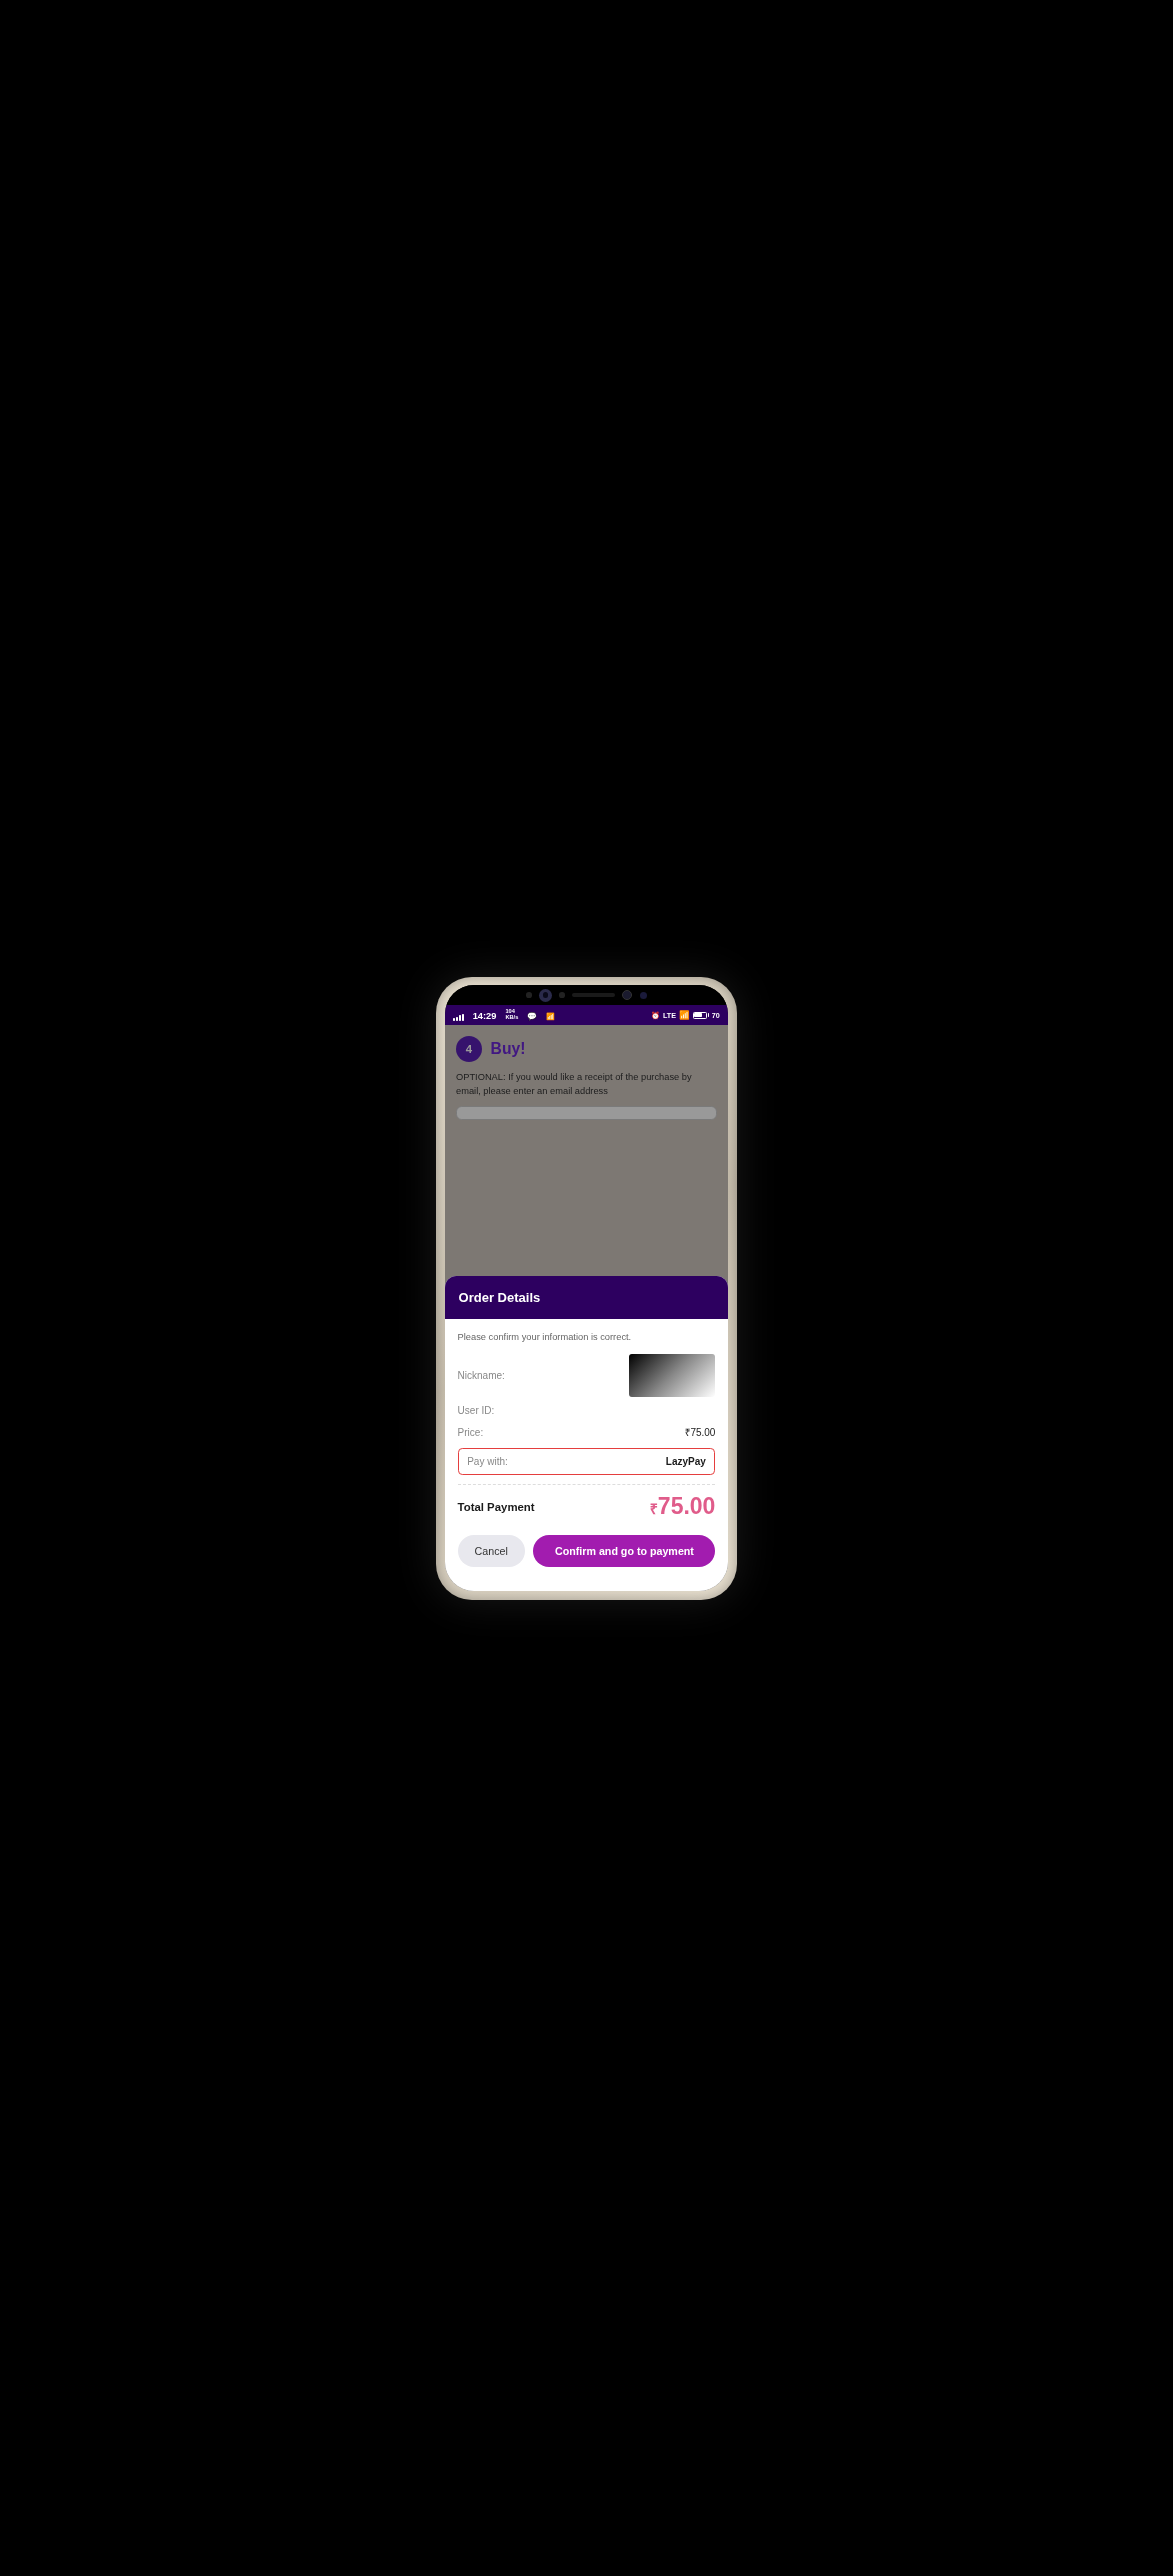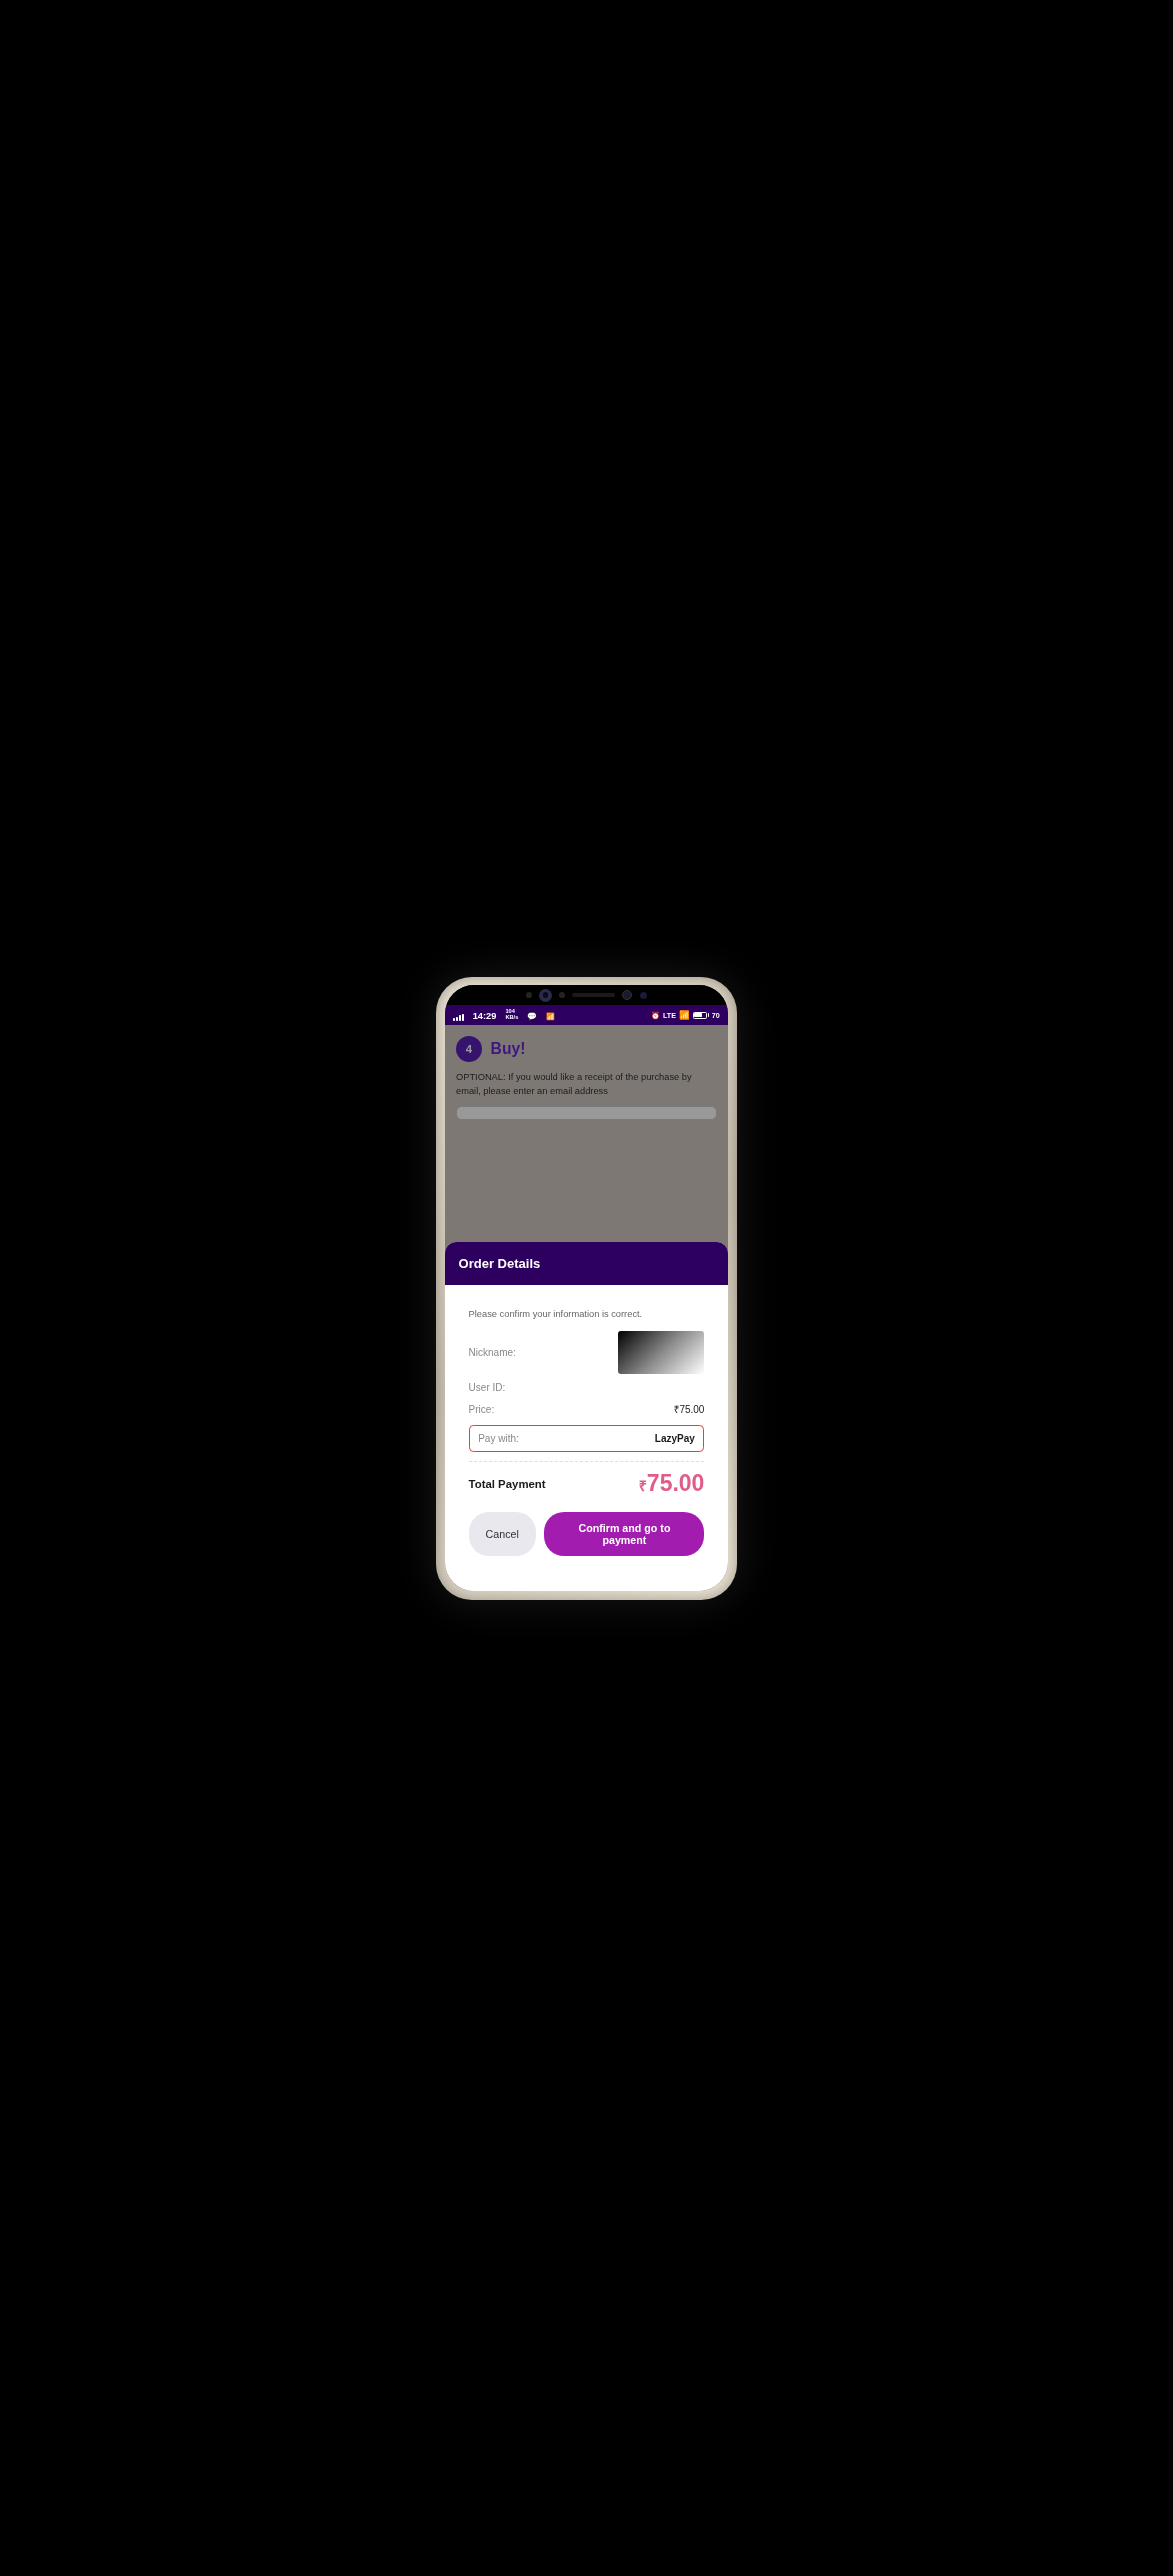--- a/index.html
+++ b/index.html
@@ -197,21 +197,21 @@
       padding: 14px;
     }
 
     .modal-header-title {
       color: white;
       font-size: 13px;
       font-weight: bold;
     }
 
     .modal-body {
-      padding: 24px;
+      padding: 13px;
     }
 
     .confirm-text {
       font-size: 9.3px;
       color: #666;
       margin-bottom: 11.4px;
     }
 
     .order-row {
       display: flex;

